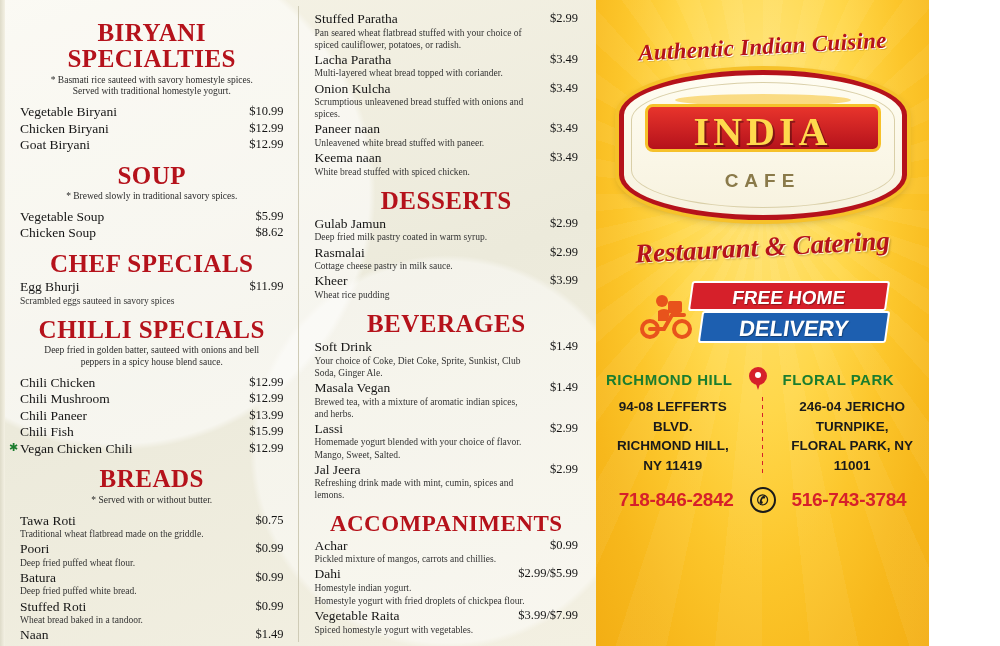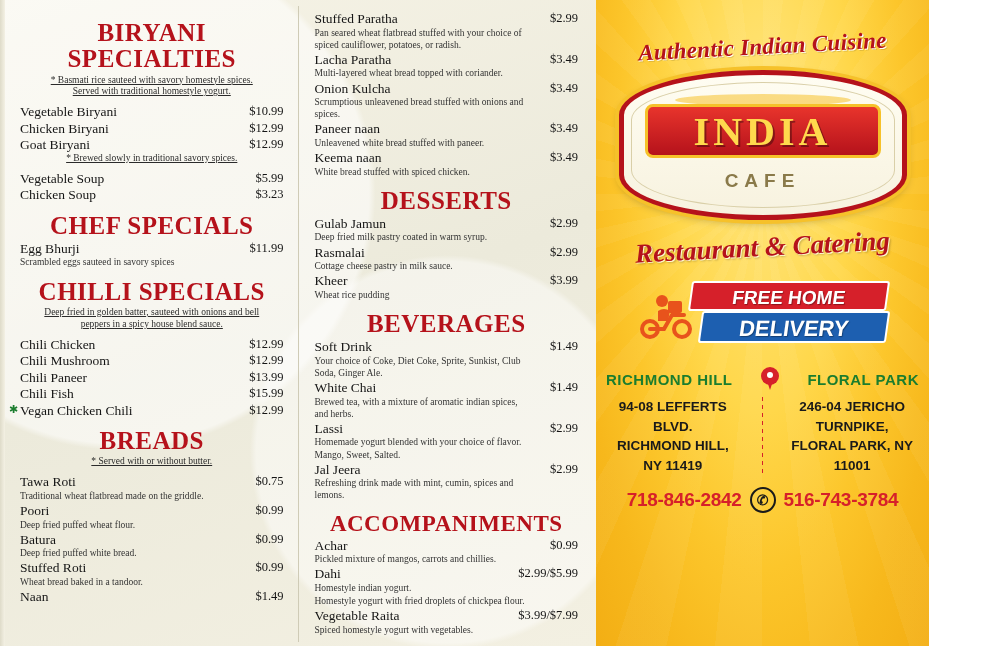--- a/index.html
+++ b/index.html
@@ -50,21 +50,20 @@
     line-height: 1.05;
   }
   h2.section.small { font-size: 23px; text-align: center; }
   .subnote {
     text-align: center;
     font-size: 9.5px;
     color: #2b2b2b;
     margin: 0 0 6px 0;
     line-height: 1.25;
     padding: 0 18px;
-    text-decoration: underline;
   }
   .item {
     display: flex;
     align-items: flex-start;
     justify-content: space-between;
     margin-top: 1px;
   }
   .item .nm {
     font-size: 13.5px;
     color: #151515;
@@ -137,21 +136,21 @@
   }
   .logo-plaque:after {
     content:"";
     position:absolute; inset:7px;
     border: 1px solid #d9cfa8;
     border-radius: 50% / 30%;
   }
   .logo-india {
     position: absolute;
     left: 26px; right: 26px; top: 34px;
-    height: 54px;
+    height: 48px;
     background: linear-gradient(#e8342c, #b5121b);
     border: 3px solid #f6c12a;
     border-radius: 8px;
     color: #ffd94d;
     font-family: "Liberation Serif", serif;
     font-weight: bold;
     font-size: 40px;
     line-height: 50px;
     letter-spacing: 4px;
     text-shadow: 2px 2px 0 rgba(0,0,0,.35);
@@ -210,21 +209,21 @@
     border-radius: 3px;
     left: 62px;
   }
   .scooter {
     position: absolute; left: 0; top: 8px;
     width: 56px; height: 50px;
   }
 
   .locations {
     margin-top: 20px;
-    display: flex; align-items: center; justify-content: space-between;
+    display: flex; align-items: center; justify-content: flex-start;
     gap: 16px;
   }
   .loc-name {
     font-family: "Liberation Sans", sans-serif;
     font-weight: bold;
     font-size: 15px;
     color: #1b7d2e;
     letter-spacing: .5px;
   }
   .pin { width: 18px; height: 24px; position: relative; }
@@ -253,21 +252,21 @@
     line-height: 1.45;
   }
   .addr { width: 150px; }
   .addr-sep {
     width: 2px; margin: 0 6px;
     background: repeating-linear-gradient(#d6202a 0 4px, rgba(0,0,0,0) 4px 8px);
   }
 
   .phones {
     margin-top: 12px;
-    display: flex; align-items: center; justify-content: center; gap: 8px;
+    display: flex; align-items: center; justify-content: center; gap: 16px;
     font-family: "Liberation Sans", sans-serif;
     font-weight: bold;
     font-size: 19px;
     color: #d6202a;
     letter-spacing: -.3px;
   }
   .phone-circle {
     width: 26px; height: 26px; border-radius: 50%;
     border: 2px solid #1a1a1a;
     display: flex; align-items: center; justify-content: center;
@@ -297,31 +296,32 @@
             <span class="pr">$12.99</span>
           </div>
       </div>
       <div>
         <div class="item">
             <span class="nm">Goat Biryani</span>
             <span class="pr">$12.99</span>
           </div>
       </div>
 
+      <h2 class="section">SOUP</h2>
       <p class="subnote">* Brewed slowly in traditional savory spices.</p>
       <div>
         <div class="item">
             <span class="nm">Vegetable Soup</span>
             <span class="pr">$5.99</span>
           </div>
       </div>
       <div>
         <div class="item">
             <span class="nm">Chicken Soup</span>
-            <span class="pr">$3.23</span>
+            <span class="pr">$8.62</span>
           </div>
       </div>
 
       <h2 class="section">CHEF SPECIALS</h2>
       <div>
         <div class="item">
             <span class="nm">Egg Bhurji</span>
             <span class="pr">$11.99</span>
           </div>
         <div class="desc">Scrambled eggs sauteed in savory spices</div>
@@ -465,21 +465,21 @@
       <h2 class="section">BEVERAGES</h2>
       <div>
         <div class="item">
             <span class="nm">Soft Drink</span>
             <span class="pr">$1.49</span>
           </div>
         <div class="desc">Your choice of Coke, Diet Coke, Sprite, Sunkist, Club Soda, Ginger Ale.</div>
       </div>
       <div>
         <div class="item">
-            <span class="nm">White Chai</span>
+            <span class="nm">Masala Vegan</span>
             <span class="pr">$1.49</span>
           </div>
         <div class="desc">Brewed tea, with a mixture of aromatic indian spices, and herbs.</div>
       </div>
       <div>
         <div class="item">
             <span class="nm">Lassi</span>
             <span class="pr">$2.99</span>
           </div>
         <div class="desc">Homemade yogurt blended with your choice of flavor. Mango, Sweet, Salted.</div>

